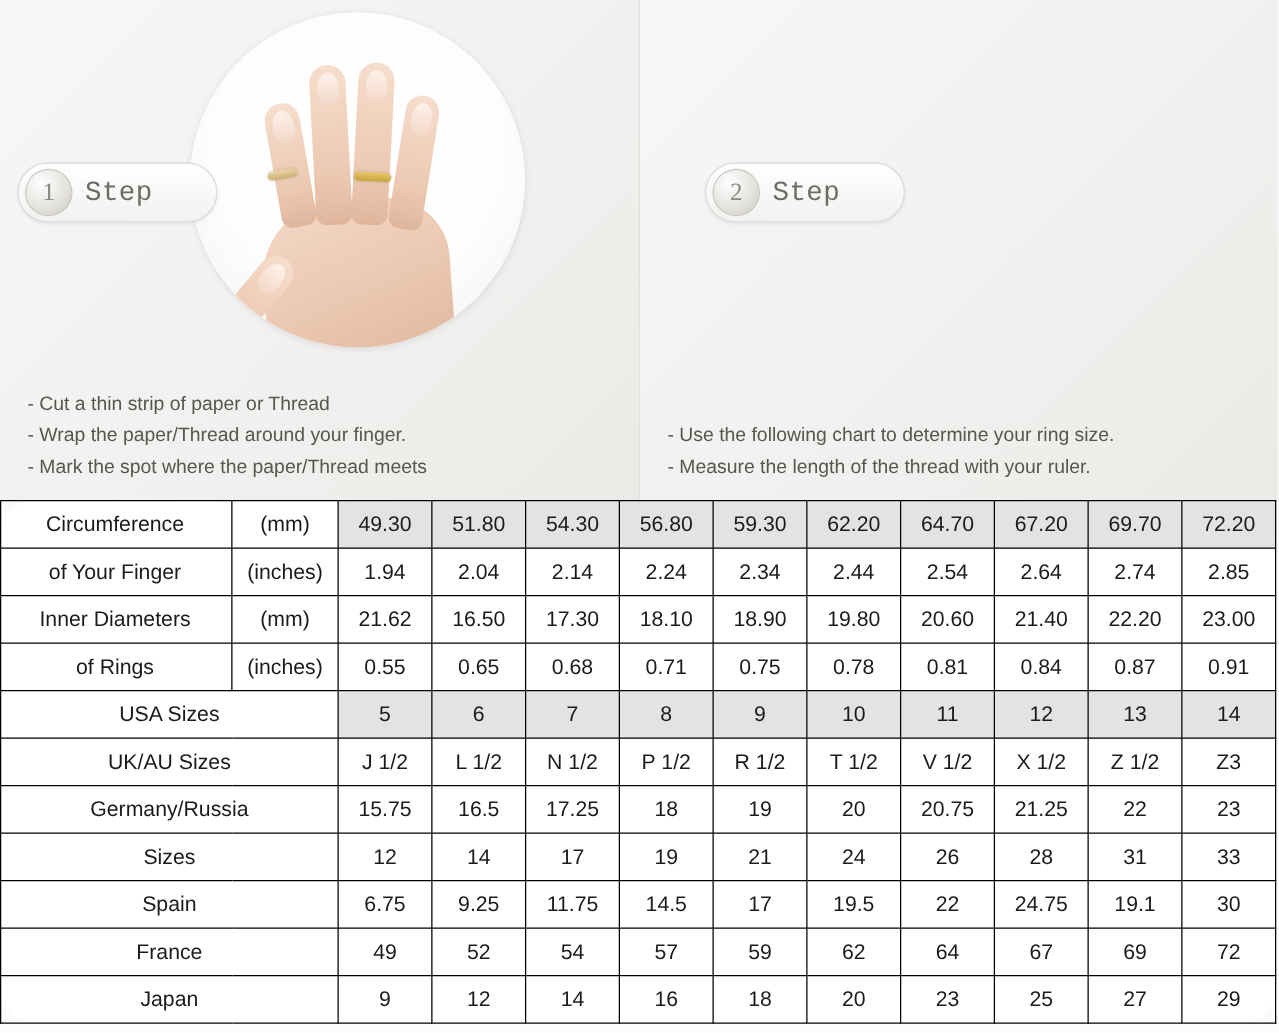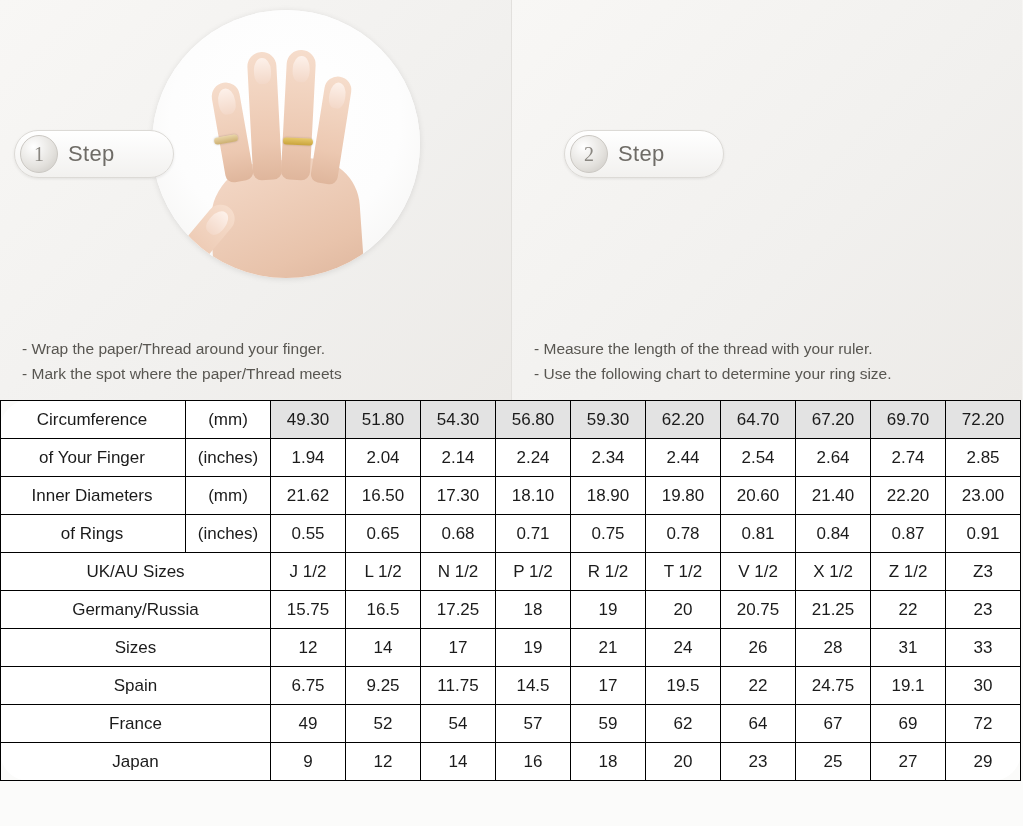--- a/index.html
+++ b/index.html
@@ -101,20 +101,21 @@
     border: 1px solid #cbc8c3;
     color: #8a8781;
     font-size: 20px;
     display: flex; align-items: center; justify-content: center;
     font-family: "Liberation Serif", serif;
   }
   .step-word {
     font-size: 22px;
     color: #6f6c67;
     letter-spacing: .3px;
+    font-family: Liberation Mono, monospace;
   }
 
   
   .instructions {
     position: absolute;
     bottom: 14px;
     font-size: 15.5px;
     color: #585651;
     line-height: 25px;
   }
@@ -190,35 +191,36 @@
           <div class="ring-band" style="left:62px; top:126px; width:24px; transform:rotate(-10deg); background:linear-gradient(180deg,#e9d5a8,#cdb071);"></div>
         </div>
       </div>
 
       <div class="step-badge badge-1">
         <div class="step-num">1</div>
         <div class="step-word">Step</div>
       </div>
 
       <div class="instructions ins-1">
+        <div>-  Cut a thin strip of paper or Thread</div>
         <div>-  Wrap the paper/Thread around your finger.</div>
         <div>-  Mark the spot where the paper/Thread meets</div>
       </div>
     </div>
 
     <div class="step-panel right">
 
       <div class="step-badge badge-2" style="left:52px;">
         <div class="step-num">2</div>
         <div class="step-word">Step</div>
       </div>
 
       <div class="instructions ins-2">
+        <div>-  Use the following chart to determine your ring size.</div>
         <div>-  Measure the length of the thread with your ruler.</div>
-        <div>-  Use the following chart to determine your ring size.</div>
       </div>
     </div>
   </div>
 
   <table class="size-table">
     <colgroup>
       <col class="col-label">
         <col class="col-unit">
       <col class="col-v">
         <col class="col-v">
@@ -286,20 +288,33 @@
         <td>0.68</td>
         <td>0.71</td>
         <td>0.75</td>
         <td>0.78</td>
         <td>0.81</td>
         <td>0.84</td>
         <td>0.87</td>
         <td>0.91</td>
       </tr>
 
+      <tr>
+        <td class="rowlabel" colspan="2">USA Sizes</td>
+        <td class="shade">5</td>
+        <td class="shade">6</td>
+        <td class="shade">7</td>
+        <td class="shade">8</td>
+        <td class="shade">9</td>
+        <td class="shade">10</td>
+        <td class="shade">11</td>
+        <td class="shade">12</td>
+        <td class="shade">13</td>
+        <td class="shade">14</td>
+      </tr>
 
       <tr>
         <td class="rowlabel" colspan="2">UK/AU Sizes</td>
         <td>J 1/2</td>
         <td>L 1/2</td>
         <td>N 1/2</td>
         <td>P 1/2</td>
         <td>R 1/2</td>
         <td>T 1/2</td>
         <td>V 1/2</td>

